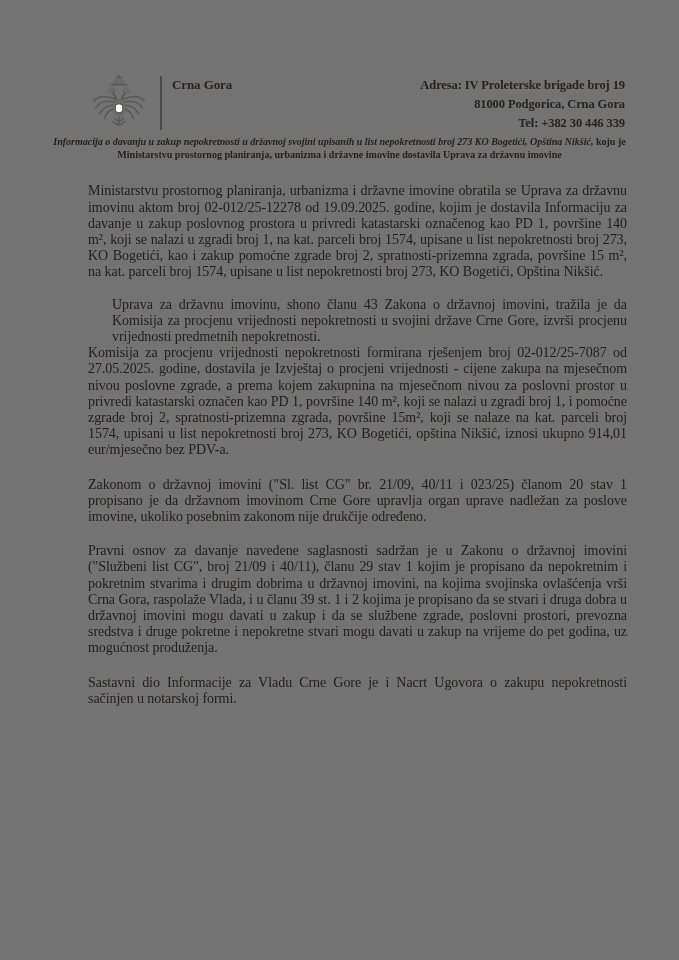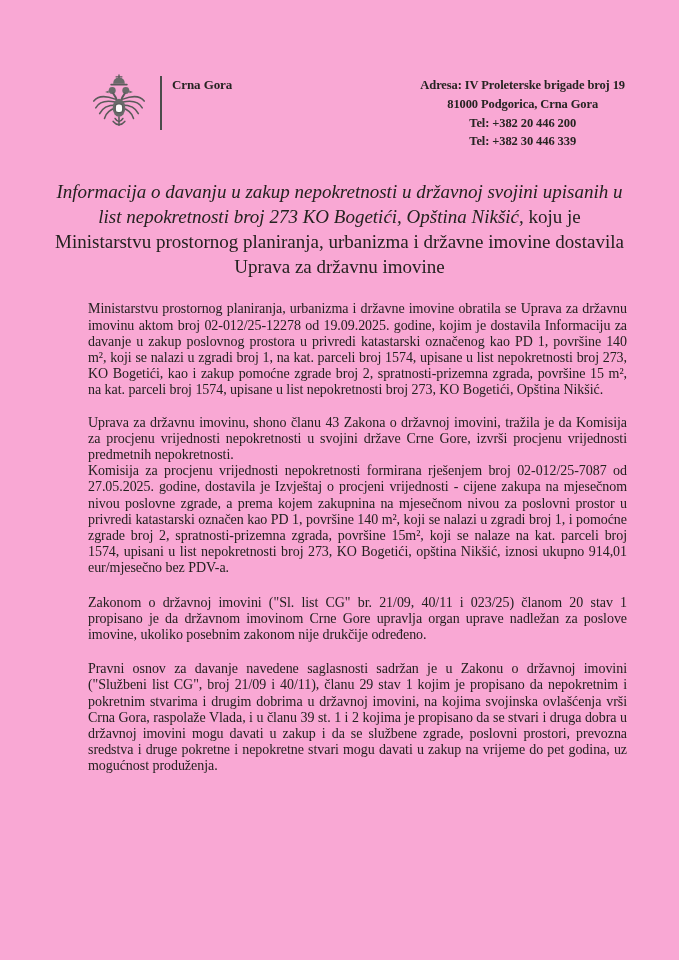--- a/index.html
+++ b/index.html
@@ -2,21 +2,21 @@
 <html lang="sr"><head>
 <meta charset="utf-8">
 <style>
   * { margin: 0; padding: 0; box-sizing: border-box; }
   html, body { background: #e9e9e9; }
   .page {
     position: relative;
     width: 679px;
     height: 960px;
     margin: 0 auto;
-    background: #f9a8d4;
+    background: #737373;
     color: #201e1c;
     font-family: "Liberation Serif", "DejaVu Serif", serif;
     overflow: hidden;
   }
   
   .letterhead {
     display: flex;
     justify-content: space-between;
     align-items: flex-start;
     padding: 74px 54px 0 88px;
@@ -30,51 +30,51 @@
   }
   .org-text {
     font-size: 13px;
     font-weight: 700;
     line-height: 1.4;
     letter-spacing: -0.1px;
     padding-top: 2px;
     color: #262422;
   }
   .contact-block {
-    text-align: center;
+    text-align: right;
     font-size: 12.5px;
     font-weight: 700;
     line-height: 1.5;
     letter-spacing: -0.1px;
     color: #262422;
     padding-top: 2px;
   }
   
   .doc-title {
-    margin: 28px auto 0 auto;
+    margin: 1px auto 0 auto;
     width: 575px;
     text-align: center;
-    font-size: 19px;
-    font-weight: 400;
+    font-size: 10px;
+    font-weight: 700;
     line-height: 1.32;
     color: #242220;
   }
   .doc-title .em { font-style: italic; }
   
   .doc-body {
     margin: 22px 52px 0 88px;
     font-size: 14px;
     font-weight: 500;
     line-height: 16.2px;
     letter-spacing: -0.05px;
     text-align: justify;
     color: #232120;
   }
   .doc-body p { margin-bottom: 16px; }
-  .doc-body p.flush { margin-bottom: 0; }
+  .doc-body p.flush { margin-bottom: 0; margin-left: 24px; }
   .doc-body p.gap-lg { margin-bottom: 18px; }
 </style>
 </head>
 <body>
 
 <div class="page">
 
   <div class="letterhead">
     <div class="org-block">
       <svg class="coa" viewBox="0 0 64 64" aria-hidden="true">
@@ -104,30 +104,30 @@
         </g>
       </svg>
       <div class="org-divider"></div>
       <div class="org-text">
         <div>Crna Gora</div>
       </div>
     </div>
     <div class="contact-block">
       <div>Adresa: IV Proleterske brigade broj 19</div>
       <div>81000 Podgorica, Crna Gora</div>
-      <div>Tel: +382 20 446 200</div>
       <div>Tel: +382 30 446 339</div>
     </div>
   </div>
 
   <div class="doc-title">
     <span class="em">Informacija o davanju u zakup nepokretnosti u državnoj svojini upisanih u list nepokretnosti broj 273 KO Bogetići, Opština Nikšić,</span><span> koju je Ministarstvu prostornog planiranja, urbanizma i državne imovine dostavila Uprava za državnu imovine</span>
   </div>
 
   <div class="doc-body">
     <p>Ministarstvu prostornog planiranja, urbanizma i državne imovine obratila se Uprava za državnu imovinu aktom broj 02-012/25-12278 od 19.09.2025. godine, kojim je dostavila Informaciju za davanje u zakup poslovnog prostora u privredi katastarski označenog kao PD 1, površine 140 m², koji se nalazi u zgradi broj 1, na kat. parceli broj 1574, upisane u list nepokretnosti broj 273, KO Bogetići, kao i zakup pomoćne zgrade broj 2, spratnosti-prizemna zgrada, površine 15 m², na kat. parceli broj 1574, upisane u list nepokretnosti broj 273, KO Bogetići, Opština Nikšić.</p>
     <p class="flush">Uprava za državnu imovinu, shono članu 43 Zakona o državnoj imovini, tražila je da Komisija za procjenu vrijednosti nepokretnosti u svojini države Crne Gore, izvrši procjenu vrijednosti predmetnih nepokretnosti.</p>
     <p class="gap-lg">Komisija za procjenu vrijednosti nepokretnosti formirana rješenjem broj 02-012/25-7087 od 27.05.2025. godine, dostavila je Izvještaj o procjeni vrijednosti - cijene zakupa na mjesečnom nivou poslovne zgrade, a prema kojem zakupnina na mjesečnom nivou za poslovni prostor u privredi katastarski označen kao PD 1, površine 140 m², koji se nalazi u zgradi broj 1, i pomoćne zgrade broj 2, spratnosti-prizemna zgrada, površine 15m², koji se nalaze na kat. parceli broj 1574, upisani u list nepokretnosti broj 273, KO Bogetići, opština Nikšić, iznosi ukupno 914,01 eur/mjesečno bez PDV-a.</p>
     <p class="gap-lg">Zakonom o državnoj imovini ("Sl. list CG" br. 21/09, 40/11 i 023/25) članom 20 stav 1 propisano je da državnom imovinom Crne Gore upravlja organ uprave nadležan za poslove imovine, ukoliko posebnim zakonom nije drukčije određeno.</p>
     <p class="gap-lg">Pravni osnov za davanje navedene saglasnosti sadržan je u Zakonu o državnoj imovini ("Službeni list CG", broj 21/09 i 40/11), članu 29 stav 1 kojim je propisano da nepokretnim i pokretnim stvarima i drugim dobrima u državnoj imovini, na kojima svojinska ovlašćenja vrši Crna Gora, raspolaže Vlada, i u članu 39 st. 1 i 2 kojima je propisano da se stvari i druga dobra u državnoj imovini mogu davati u zakup i da se službene zgrade, poslovni prostori, prevozna sredstva i druge pokretne i nepokretne stvari mogu davati u zakup na vrijeme do pet godina, uz mogućnost produženja.</p>
+    <p>Sastavni dio Informacije za Vladu Crne Gore je i Nacrt Ugovora o zakupu nepokretnosti sačinjen u notarskoj formi.</p>
   </div>
 
 </div>
 
 </body></html>

